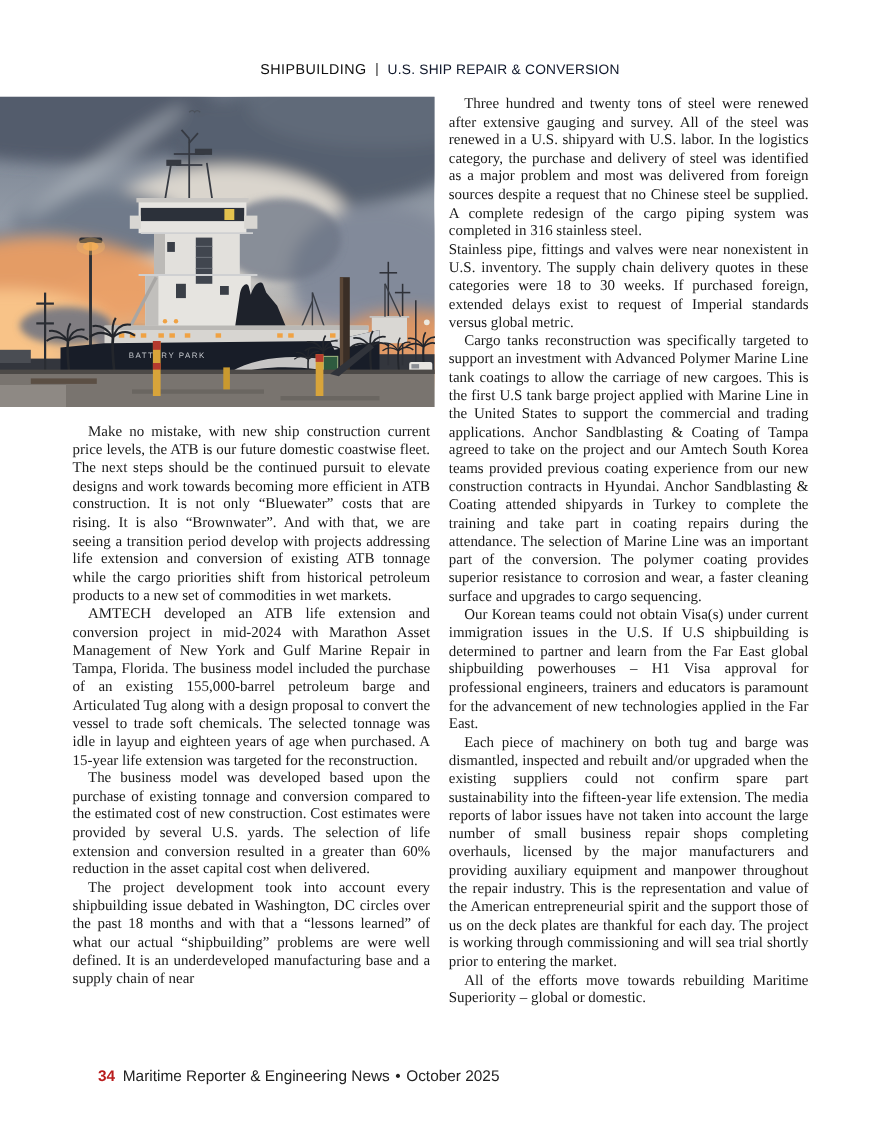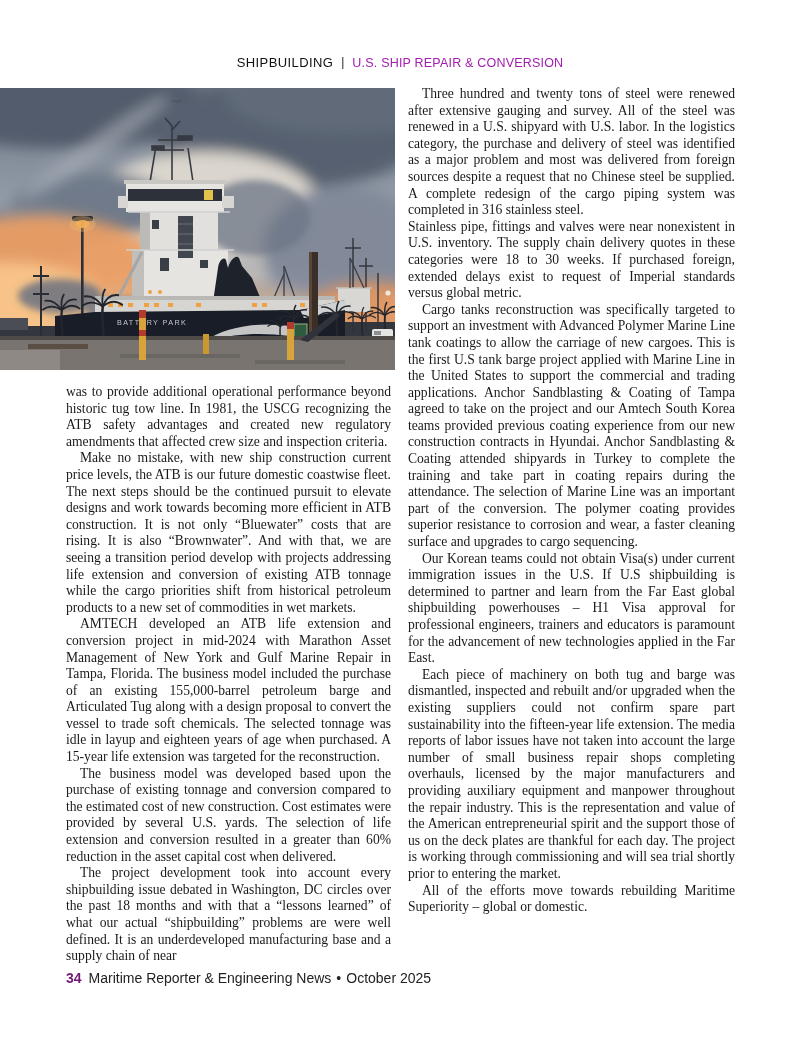--- a/index.html
+++ b/index.html
@@ -5,38 +5,38 @@
   html,body{margin:0;padding:0;background:#ffffff;}
   body{width:800px;height:1038px;position:relative;overflow:hidden;
        font-family:"Liberation Serif", serif;color:#161616;}
 
   
   .kicker{position:absolute;top:55px;left:0;width:800px;text-align:center;
           font-family:"Liberation Sans", sans-serif;font-size:13px;color:#111;}
   .kicker .section{font-weight:normal;letter-spacing:.4px;}
   .kicker .sep{display:inline-block;margin:0 8px;color:#222;font-weight:400;
                transform:scaleY(1.05);font-size:12px;position:relative;top:-1px;}
-  .kicker .subsection{letter-spacing:.2px;font-size:12.5px;color:#a21caf;margin-top:41px;}
+  .kicker .subsection{letter-spacing:.2px;font-size:12.5px;color:#0f172a;margin-top:41px;}
 
   
   .photo{position:absolute;left:0;top:88px;width:395px;height:282px;display:block;}
 
   
   .col{position:absolute;font-size:13.6px;line-height:16.6px;text-align:justify;
        color:#191919;}
   .col p{margin:0;}
   .col p.indent{text-indent:14px;}
   .col p.spaced{margin-top:0;}
   .col-left{left:66px;top:384px;width:325px;}
   .col-right{left:408px;top:86px;width:327px;}
 
   
   .folio{position:absolute;left:66px;top:970px;
          font-family:"Liberation Sans", sans-serif;font-size:14px;color:#222;}
-  .folio .num{font-weight:bold;margin-right:7px;color:#701a75;}
+  .folio .num{font-weight:bold;margin-right:7px;color:#b91c1c;margin-left:23px;}
   .folio .bullet{margin:0 5px;}
 </style>
 </head>
 <body>
 
 <div class="kicker">
   <span class="section">SHIPBUILDING</span><span class="sep">|</span><span class="subsection">U.S. SHIP REPAIR &amp; CONVERSION</span>
 </div>
 
 <svg class="photo" viewBox="0 0 395 282" xmlns="http://www.w3.org/2000/svg" role="img">
@@ -234,21 +234,20 @@
     <rect x="139" y="222" width="7" height="50" fill="#d8a43a"></rect>
     <rect x="139" y="222" width="7" height="8" fill="#b53a2e"></rect>
     <rect x="139" y="242" width="7" height="6" fill="#b53a2e"></rect>
     <rect x="203" y="246" width="6" height="20" fill="#c9992f"></rect>
     <rect x="287" y="234" width="7" height="38" fill="#d8a43a"></rect>
     <rect x="287" y="234" width="7" height="7" fill="#b53a2e"></rect>
   </g>
 </svg>
 
 <div class="col col-left">
-  <p>was to provide additional operational performance beyond historic tug tow line. In 1981, the USCG recognizing the ATB safety advantages and created new regulatory amendments that affected crew size and inspection criteria.</p>
   <p class="indent">Make no mistake, with new ship construction current price levels, the ATB is our future domestic coastwise fleet. The next steps should be the continued pursuit to elevate designs and work towards becoming more efficient in ATB construction. It is not only “Bluewater” costs that are rising. It is also “Brownwater”. And with that, we are seeing a transition period develop with projects addressing life extension and conversion of existing ATB tonnage while the cargo priorities shift from historical petroleum products to a new set of commodities in wet markets.</p>
   <p class="indent">AMTECH developed an ATB life extension and conversion project in mid-2024 with Marathon Asset Management of New York and Gulf Marine Repair in Tampa, Florida. The business model included the purchase of an existing 155,000-barrel petroleum barge and Articulated Tug along with a design proposal to convert the vessel to trade soft chemicals. The selected tonnage was idle in layup and eighteen years of age when purchased. A 15-year life extension was targeted for the reconstruction.</p>
   <p class="indent">The business model was developed based upon the purchase of existing tonnage and conversion compared to the estimated cost of new construction. Cost estimates were provided by several U.S. yards. The selection of life extension and conversion resulted in a greater than 60% reduction in the asset capital cost when delivered.</p>
   <p class="indent">The project development took into account every shipbuilding issue debated in Washington, DC circles over the past 18 months and with that a “lessons learned” of what our actual “shipbuilding” problems are were well defined. It is an underdeveloped manufacturing base and a supply chain of near</p>
 </div>
 
 <div class="col col-right">
   <p class="indent">Three hundred and twenty tons of steel were renewed after extensive gauging and survey. All of the steel was renewed in a U.S. shipyard with U.S. labor. In the logistics category, the purchase and delivery of steel was identified as a major problem and most was delivered from foreign sources despite a request that no Chinese steel be supplied. A complete redesign of the cargo piping system was completed in 316 stainless steel.</p>
   <p class="spaced">Stainless pipe, fittings and valves were near nonexistent in U.S. inventory. The supply chain delivery quotes in these categories were 18 to 30 weeks. If purchased foreign, extended delays exist to request of Imperial standards versus global metric.</p>
   <p class="indent">Cargo tanks reconstruction was specifically targeted to support an investment with Advanced Polymer Marine Line tank coatings to allow the carriage of new cargoes. This is the first U.S tank barge project applied with Marine Line in the United States to support the commercial and trading applications. Anchor Sandblasting &amp; Coating of Tampa agreed to take on the project and our Amtech South Korea teams provided previous coating experience from our new construction contracts in Hyundai. Anchor Sandblasting &amp; Coating attended shipyards in Turkey to complete the training and take part in coating repairs during the attendance. The selection of Marine Line was an important part of the conversion. The polymer coating provides superior resistance to corrosion and wear, a faster cleaning surface and upgrades to cargo sequencing.</p>

